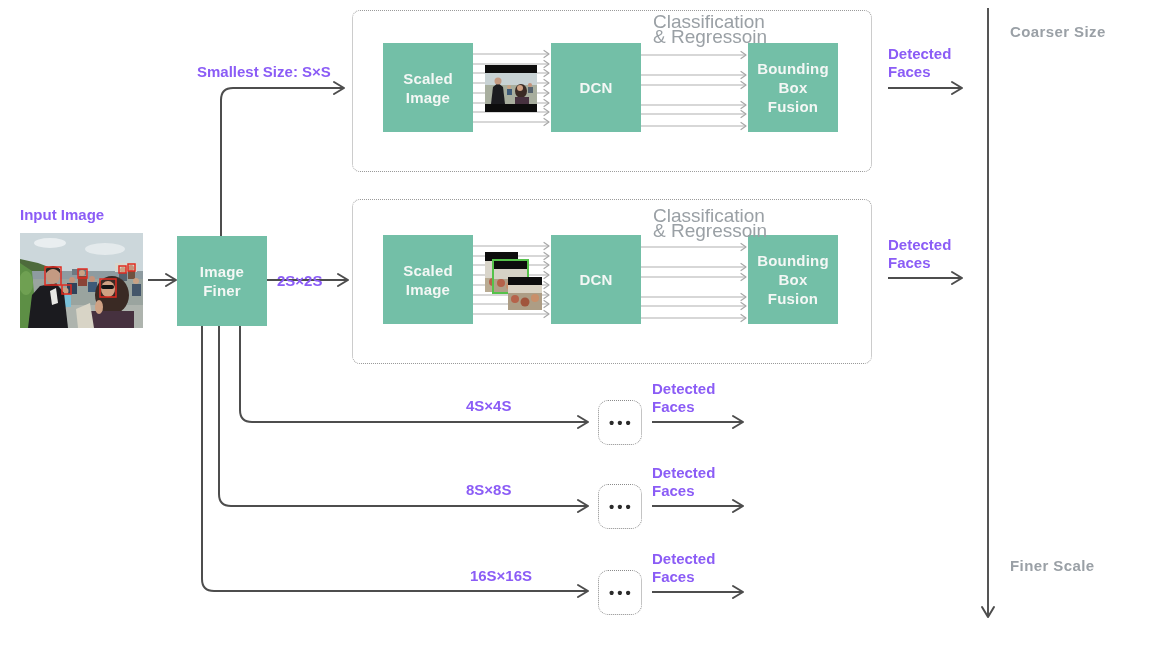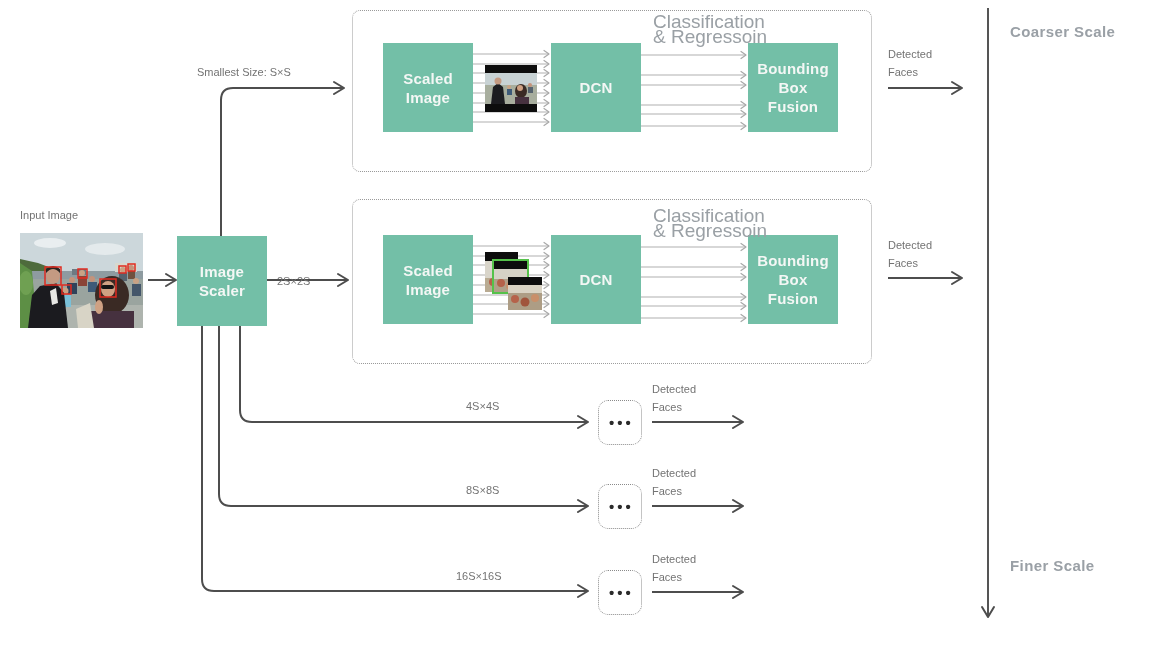--- a/index.html
+++ b/index.html
@@ -14,21 +14,21 @@
     letter-spacing:.2px;}
   .teal-box span{display:block;}
   
   .dotted-box{position:absolute;border:1.5px dotted #9a9a9a;border-radius:8px;
     background:transparent;z-index:0;}
   
   .mini-box{position:absolute;width:42px;height:43px;border:1.5px dotted #8a8a8a;
     border-radius:10px;display:flex;align-items:center;justify-content:center;z-index:2;
     color:#2b2b2b;font-weight:bold;font-size:15px;letter-spacing:3px;text-indent:3px;}
   
-  .lbl-dark{position:absolute;color:#737373;font-weight:normal;font-size:11px;
+  .lbl-dark{position:absolute;color:#8b5cf6;font-weight:bold;font-size:15px;
     line-height:18px;z-index:2;}
   .lbl-gray{position:absolute;color:#9aa0a5;font-weight:normal;font-size:19px;
     line-height:15px;z-index:2;}
   .lbl-axis{position:absolute;color:#9aa0a6;font-weight:600;font-size:15px;
     letter-spacing:.4px;z-index:2;}
   .lbl-dark span,.lbl-gray span{display:block;}
   
   .photo{position:absolute;z-index:3;}
   .thumb{position:absolute;z-index:3;background:#0d0d0d;}
   .patch{position:absolute;z-index:3;background:#0d0d0d;}
@@ -145,28 +145,28 @@
       <rect x="58" y="36" width="9" height="9"></rect>
       <rect x="80" y="46" width="16" height="18"></rect>
       <rect x="99" y="33" width="7" height="7"></rect>
       <rect x="108" y="31" width="7" height="7"></rect>
     </g>
   </svg>
 </div>
 
 <div class="teal-box" style="left:177px;top:236px;height:90px;">
   <span>Image</span>
-  <span>Scaler</span>
+  <span>Finer</span>
 </div>
 
 <div class="lbl-dark" style="left:197px;top:63px;">Smallest Size: S×S</div>
 <div class="lbl-dark" style="left:277px;top:272px;">2S×2S</div>
 <div class="lbl-dark" style="left:466px;top:397px;width:80px;">4S×4S</div>
 <div class="lbl-dark" style="left:466px;top:481px;width:80px;text-align:left;">8S×8S</div>
-<div class="lbl-dark" style="left:456px;top:567px;width:90px;text-align:left;">16S×16S</div>
+<div class="lbl-dark" style="left:456px;top:567px;width:90px;text-align:center;">16S×16S</div>
 
 <div class="teal-box" style="left:383px;top:43px;height:89px;">
   <span>Scaled</span>
   <span>Image</span>
 </div>
 <div class="teal-box" style="left:551px;top:43px;height:89px;">
   <span>DCN</span>
 </div>
 <div class="teal-box" style="left:748px;top:43px;height:89px;">
   <span>Bounding</span>
@@ -267,14 +267,14 @@
 </div>
 <div class="lbl-dark" style="left:652px;top:464px;">
   <span>Detected</span>
   <span>Faces</span>
 </div>
 <div class="lbl-dark" style="left:652px;top:550px;">
   <span>Detected</span>
   <span>Faces</span>
 </div>
 
-<div class="lbl-axis" style="left:1010px;top:23px;">Coarser Scale</div>
+<div class="lbl-axis" style="left:1010px;top:23px;">Coarser Size</div>
 <div class="lbl-axis" style="left:1010px;top:557px;">Finer Scale</div>
 
 </body></html>

